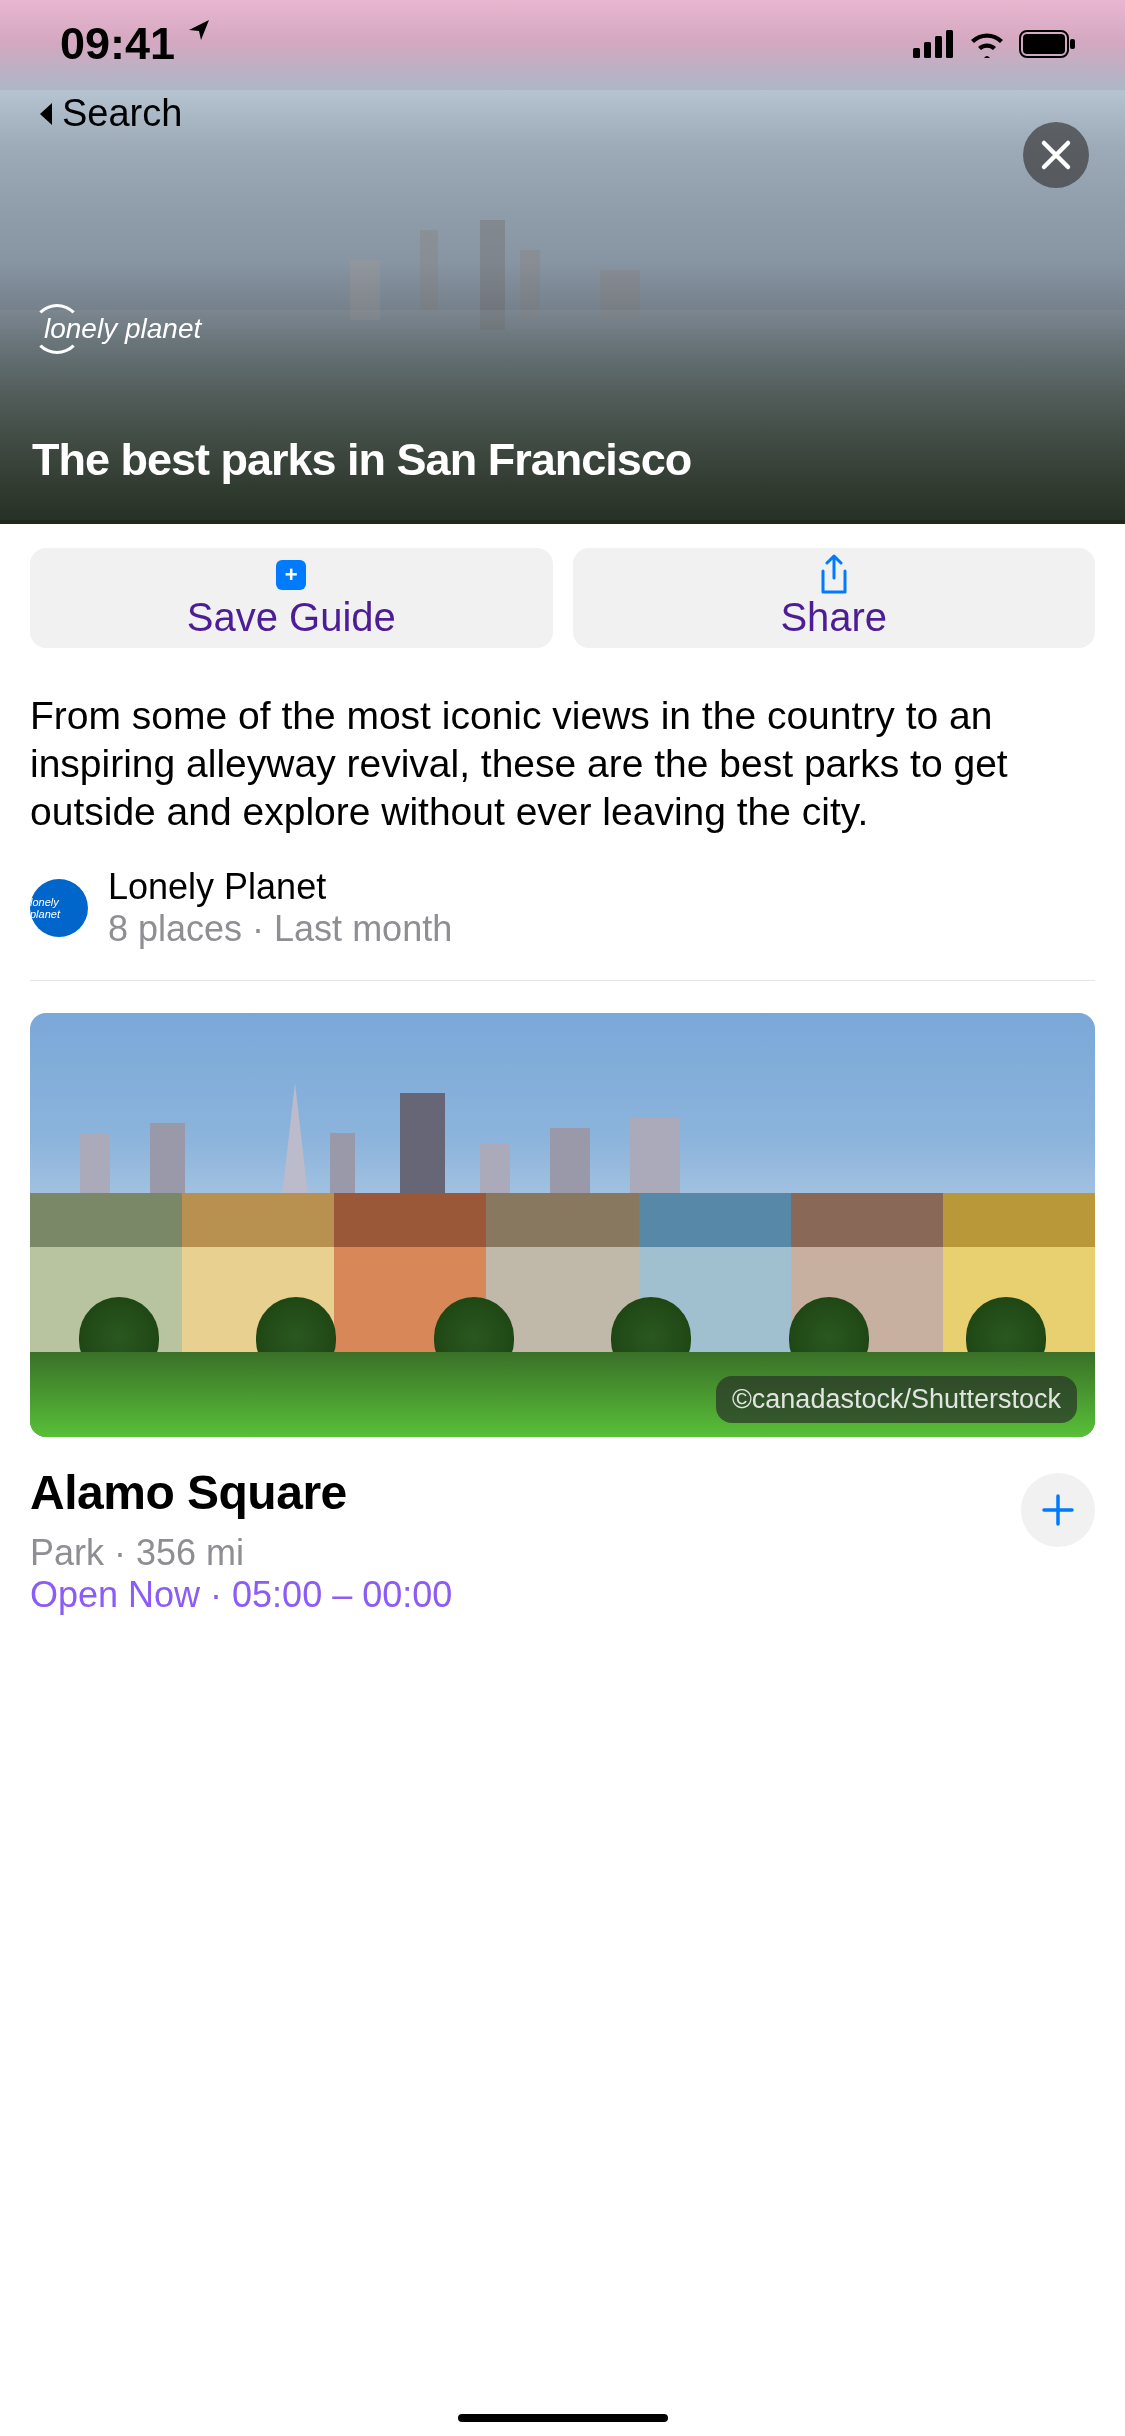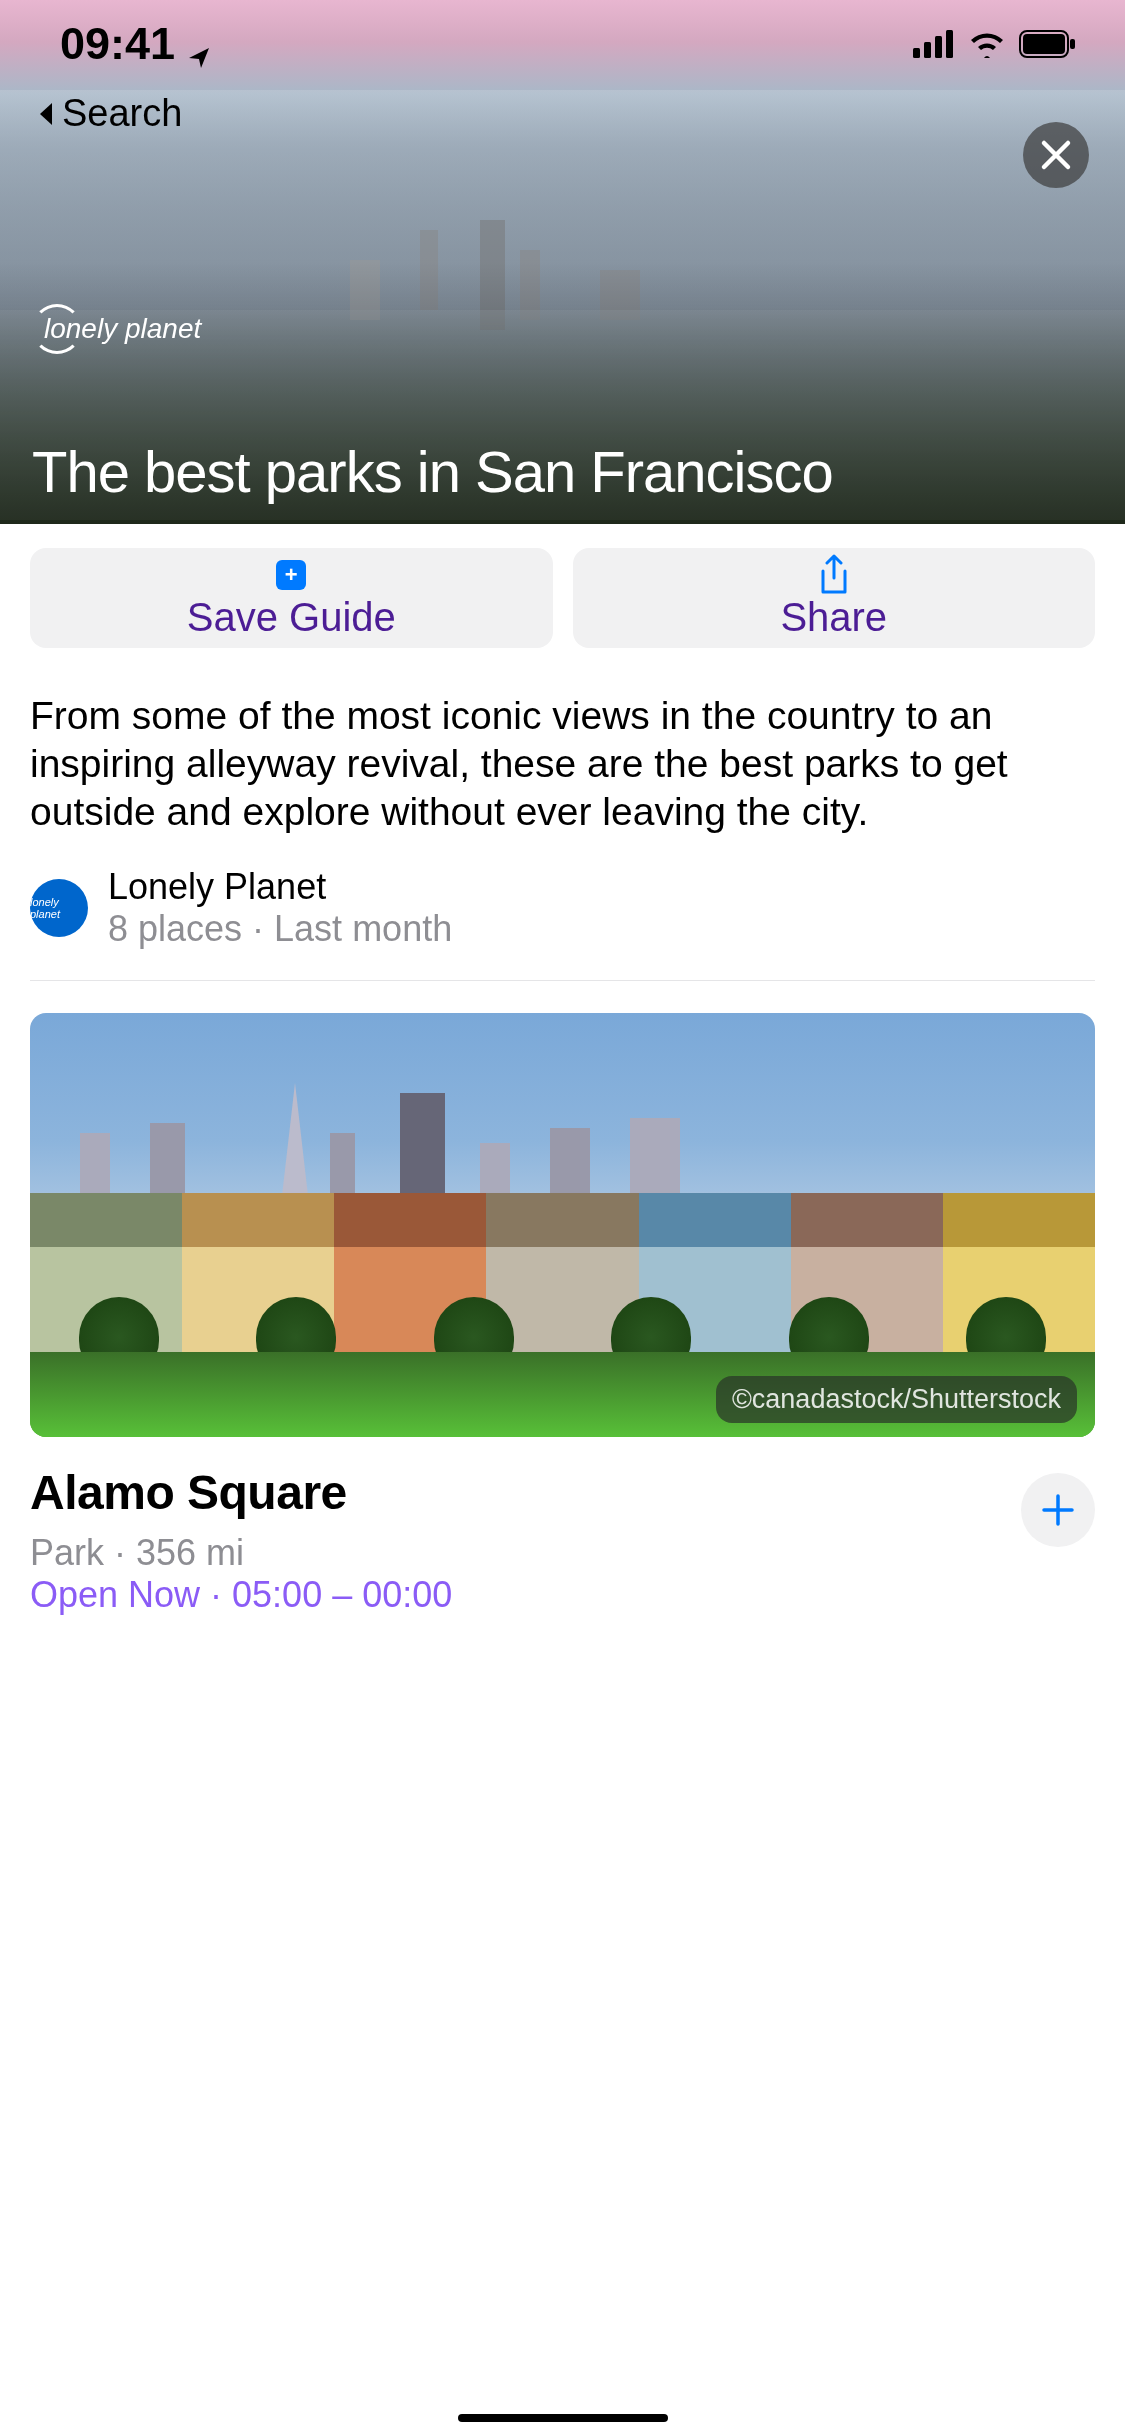--- a/index.html
+++ b/index.html
@@ -1,37 +1,37 @@
 <!DOCTYPE html>
 <html><head>
 <meta charset="utf-8">
 <style>
   * { margin: 0; padding: 0; box-sizing: border-box; }
   html, body { width: 1125px; height: 2436px; font-family: -apple-system, 'Helvetica Neue', sans-serif; background: #fff; overflow: hidden; }
   
   
   .status-bar { position: absolute; top: 0; left: 0; right: 0; height: 88px; display: flex; align-items: center; justify-content: space-between; padding: 0 48px 0 60px; z-index: 100; }
-  .status-left { display: flex; align-items: flex-end; gap: 12px; }
+  .status-left { display: flex; align-items: flex-start; gap: 12px; }
   .status-time { font-size: 45px; font-weight: 700; color: #000; }
   .status-right { display: flex; align-items: center; gap: 12px; }
   
   
   .back-nav { position: absolute; top: 92px; left: 36px; display: flex; align-items: center; gap: 6px; color: #000; font-size: 38px; z-index: 100; }
   
   
   .hero { position: relative; width: 100%; height: 524px; background: linear-gradient(to bottom, #e8b6d0 0%, #d4a8c0 8%, #a8b8c8 18%, #8899aa 28%, #778899 40%, #667788 55%, #556677 70%, #3a5540 100%); overflow: hidden; }
   .hero-city { position: absolute; top: 90px; left: 0; right: 0; bottom: 0; background: 
     linear-gradient(to bottom, rgba(200,210,220,0.4) 0%, rgba(150,160,170,0.6) 50%, rgba(60,80,50,0.9) 100%);
   }
   .hero-buildings { position: absolute; top: 130px; left: 0; right: 0; height: 300px; opacity: 0.5; }
   .hero-overlay { position: absolute; inset: 0; background: linear-gradient(to bottom, transparent 50%, rgba(0,0,0,0.5) 100%); }
   .close-btn { position: absolute; top: 122px; right: 36px; width: 66px; height: 66px; border-radius: 50%; background: rgba(60,60,60,0.7); display: flex; align-items: center; justify-content: center; z-index: 50; }
   .hero-logo { position: absolute; bottom: 170px; left: 32px; color: #fff; font-size: 28px; font-style: italic; font-weight: 400; display: flex; align-items: center; gap: 0; }
   .logo-circle { width: 50px; height: 50px; border: 3px solid #fff; border-radius: 50%; border-left-color: transparent; border-right-color: transparent; position: relative; margin-right: -38px; }
-  .hero-title { position: absolute; bottom: 20px; left: 32px; right: 32px; color: #fff; font-size: 58px; font-weight: 400; line-height: 1.1; letter-spacing: -1px; }
+  .hero-title { position: absolute; bottom: 40px; left: 32px; right: 32px; color: #fff; font-size: 45px; font-weight: 700; line-height: 1.1; letter-spacing: -1px; }
   
   
   .content { position: absolute; top: 524px; left: 0; right: 0; bottom: 0; background: #fff; }
   
   
   .actions { display: flex; gap: 20px; padding: 24px 30px; }
   .action-btn { flex: 1; background: #f1f1f2; border-radius: 16px; display: flex; flex-direction: column; align-items: center; justify-content: center; height: 100px; gap: 2px; }
   .action-icon { width: 36px; height: 36px; display: flex; align-items: center; justify-content: center; }
   .save-icon-box { width: 30px; height: 30px; background: #007aff; border-radius: 6px; display: flex; align-items: center; justify-content: center; color: #fff; font-size: 22px; font-weight: 700; }
   .action-label { color: #4c1d95; font-size: 40px; font-weight: 400; }

